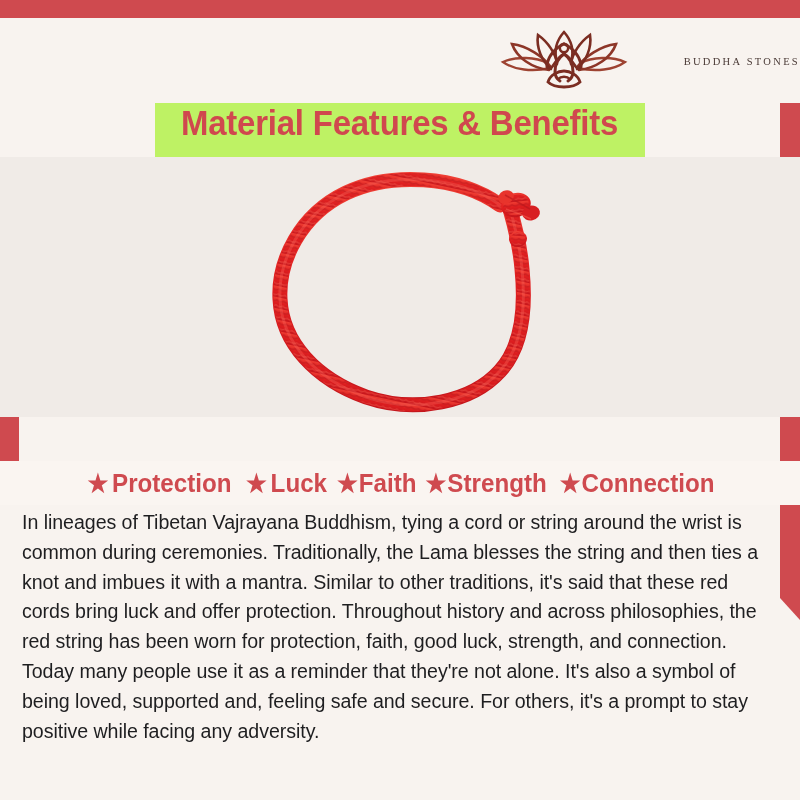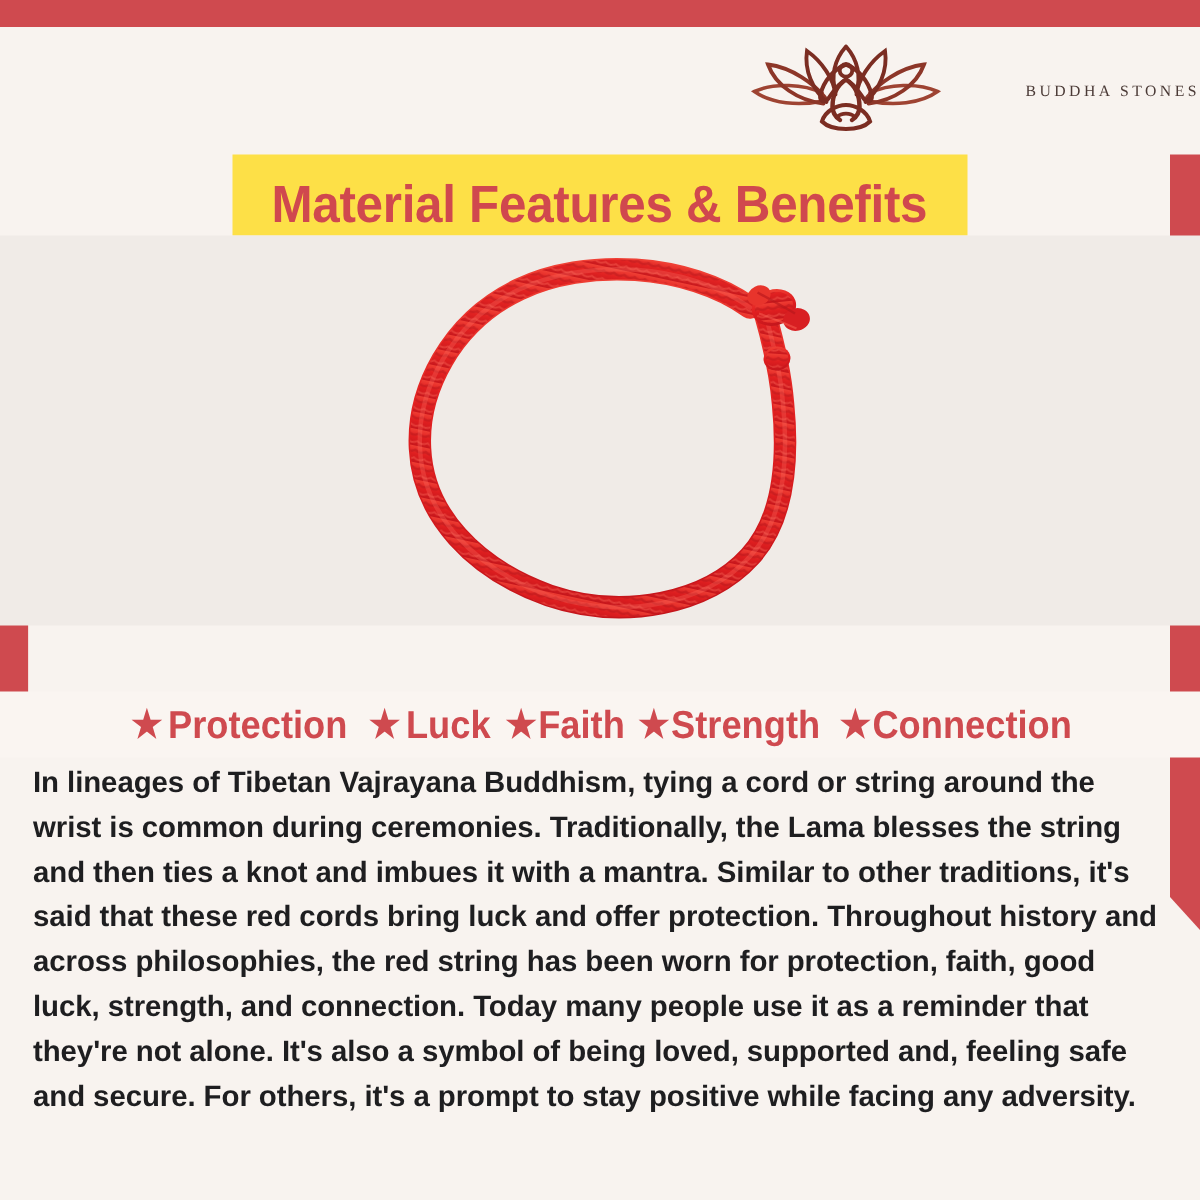--- a/index.html
+++ b/index.html
@@ -44,22 +44,22 @@
   .logo-mark{display:block;}
   .logo-text{
     font-family:"Liberation Serif",serif;
     font-size:10.5px;letter-spacing:2.3px;
     color:#4a3a36;margin-top:1px;font-weight:400;
   }
 
   
   .title-box{
     position:absolute;left:155px;top:103px;width:490px;height:54px;
-    background:#fde047;
-    display:flex;align-items:flex-end;justify-content:center;
+    background:#bef264;
+    display:flex;align-items:flex-start;justify-content:center;
   }
   .title-text{
     font-family:"Liberation Sans Narrow","Liberation Sans",sans-serif;
     font-weight:bold;
     font-size:35px;
     color:#d0484e;
     letter-spacing:-0.2px;
     transform:scaleX(0.94);
     white-space:nowrap;
   }
@@ -102,21 +102,21 @@
     margin:0 3px;
   }
   .benefit .star{font-size:25px;line-height:1;margin-right:4px;}
   .benefit.tight{margin:0 1px;}
   .benefit.tight .star{margin-right:1px;}
 
   
   .body-copy{
     position:absolute;left:22px;top:508px;width:756px;
     font-family:"Liberation Sans",sans-serif;
-    font-weight:bold;
+    font-weight:normal;
     font-size:19.6px;
     line-height:29.8px;
     color:#1e1e20;
     letter-spacing:-0.05px;
   }
 </style>
 </head>
 <body>
 
 <div id="page">

